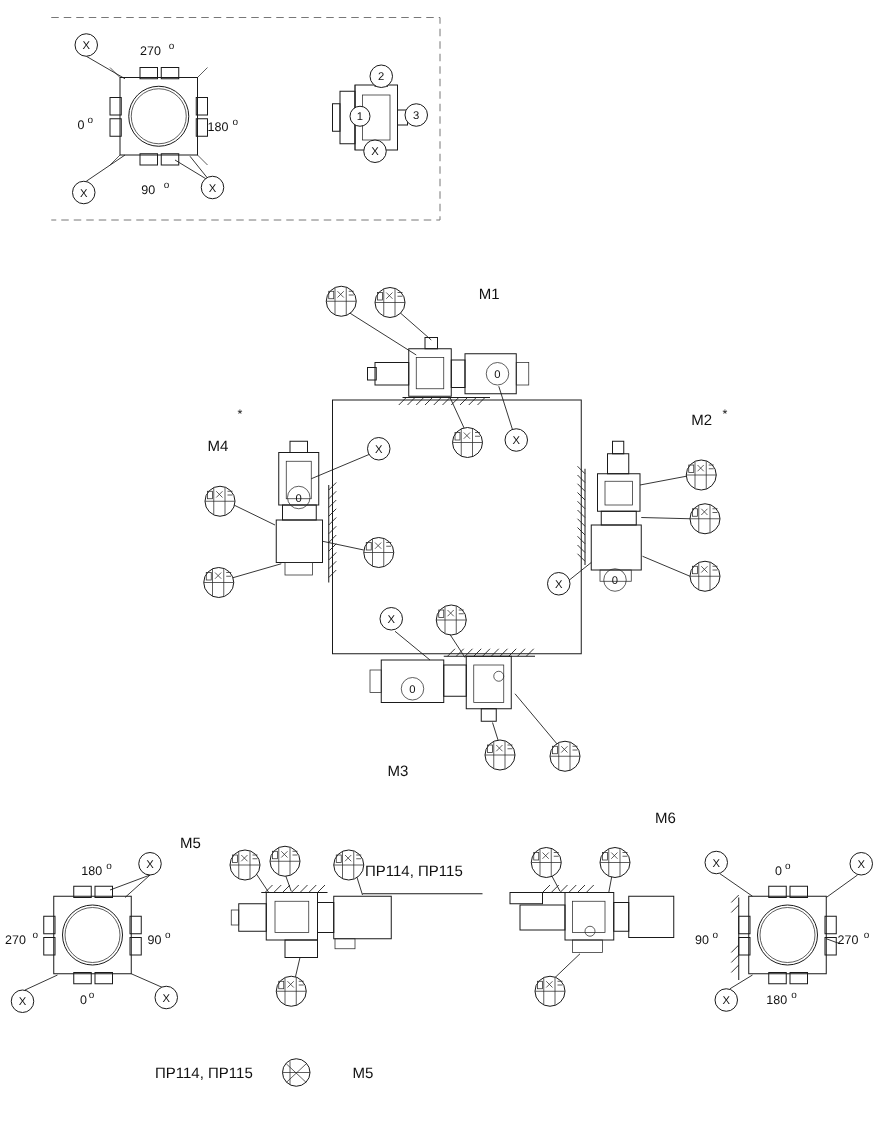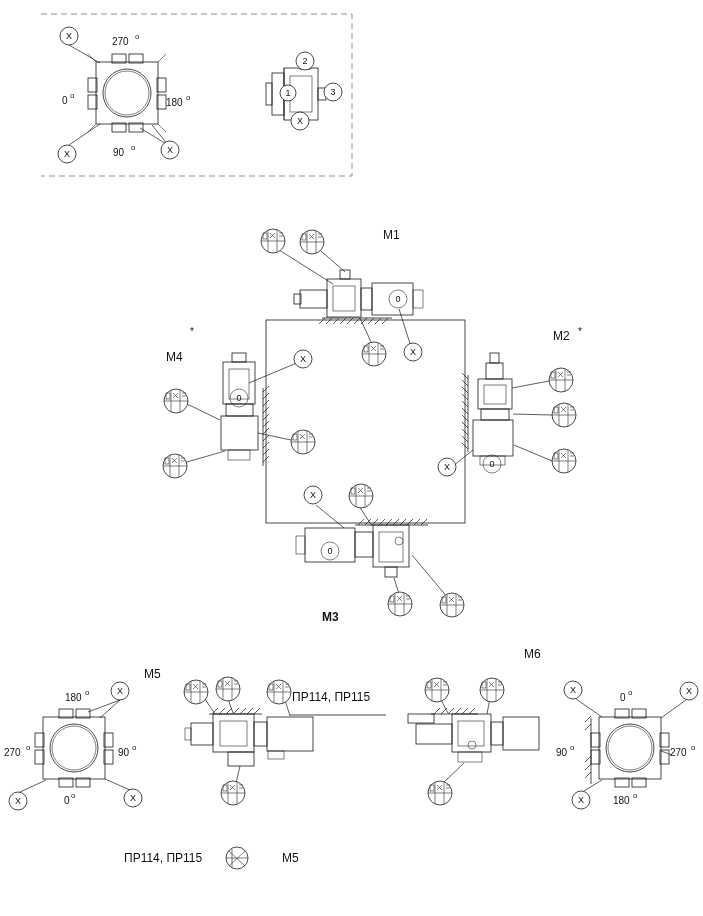--- a/index.html
+++ b/index.html
@@ -500,21 +500,21 @@
   <div class="lbl" style="left:131px; top:144px; font-size:8px;">o</div>
 
   <div class="lbl big" style="left:383px; top:229px;">M1</div>
 
   <div class="lbl big" style="left:166px; top:331px;margin-top:20px;">M4</div>
   <div class="lbl" style="left:190px; top:327px; font-size:10px;">*</div>
 
   <div class="lbl big" style="left:553px; top:314px;margin-top:16px;">M2</div>
   <div class="lbl" style="left:578px; top:327px; font-size:10px;">*</div>
 
-  <div class="lbl big" style="left:322px; top:611px;font-weight:bold;">M3</div>
+  <div class="lbl big" style="left:310px; top:611px;">M3</div>
 
   <div class="lbl big" style="left:144px; top:668px;">M5</div>
   <div class="lbl big" style="left:524px; top:648px;">M6</div>
 
   <div class="lbl" style="left:65px; top:693px;">180</div>
   <div class="lbl" style="left:85px; top:689px; font-size:8px;">o</div>
 
   <div class="lbl" style="left:4px; top:748px;">270</div>
   <div class="lbl" style="left:26px; top:744px; font-size:8px;">o</div>
 

